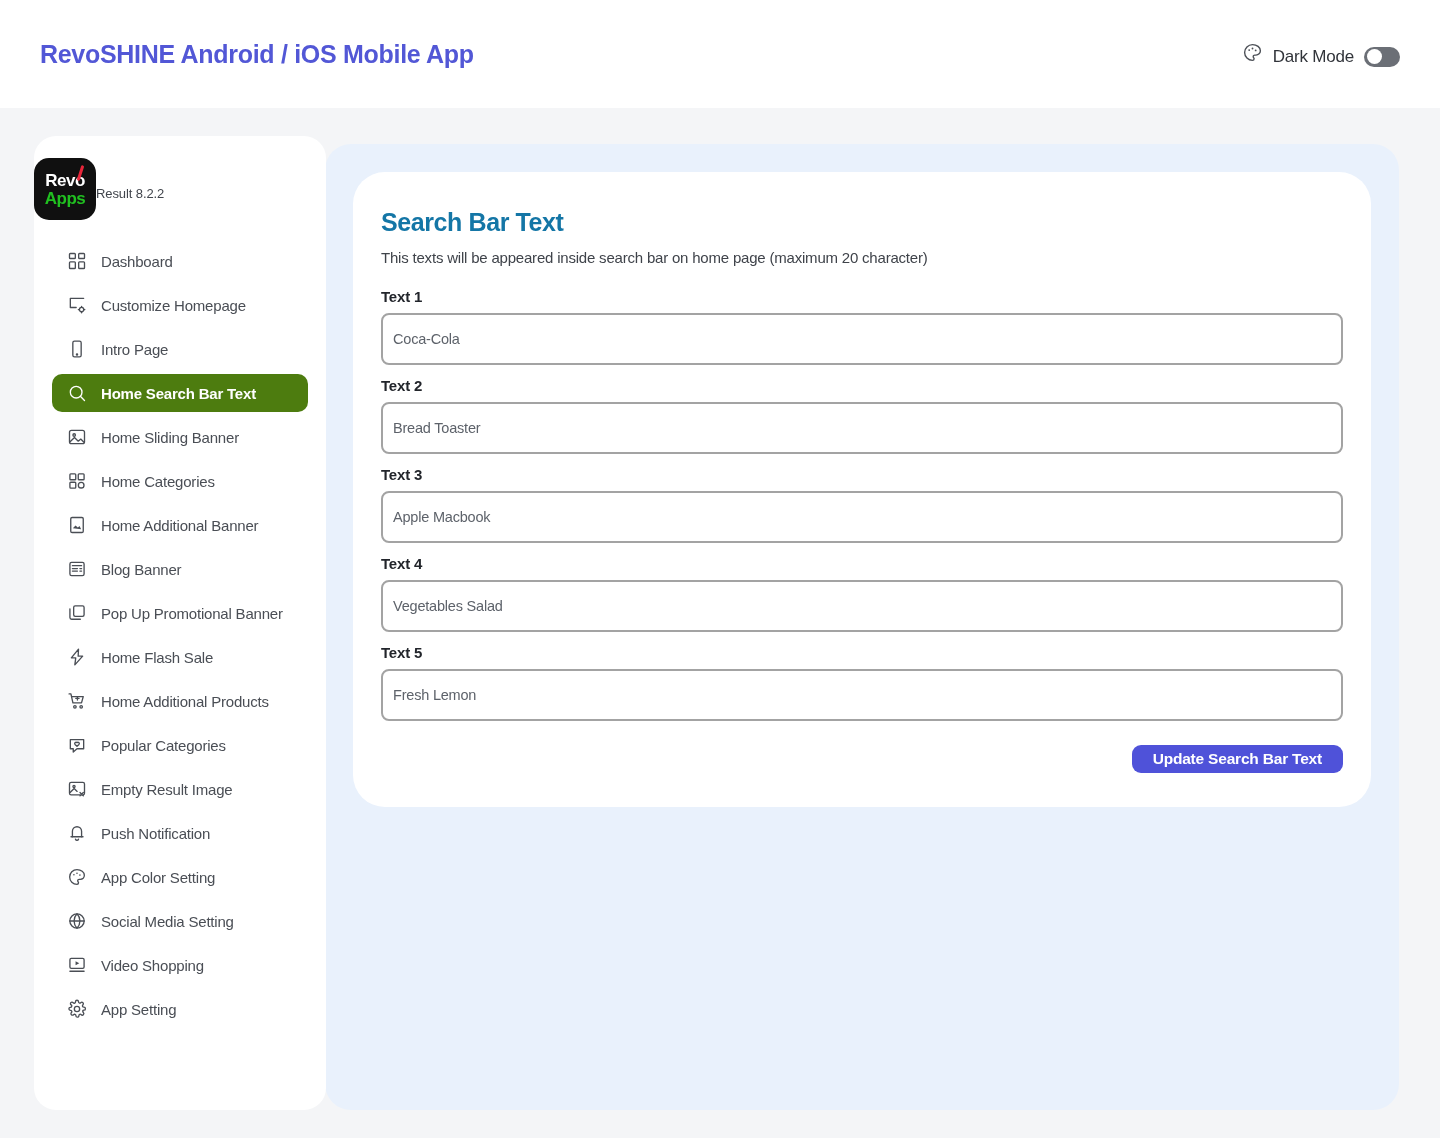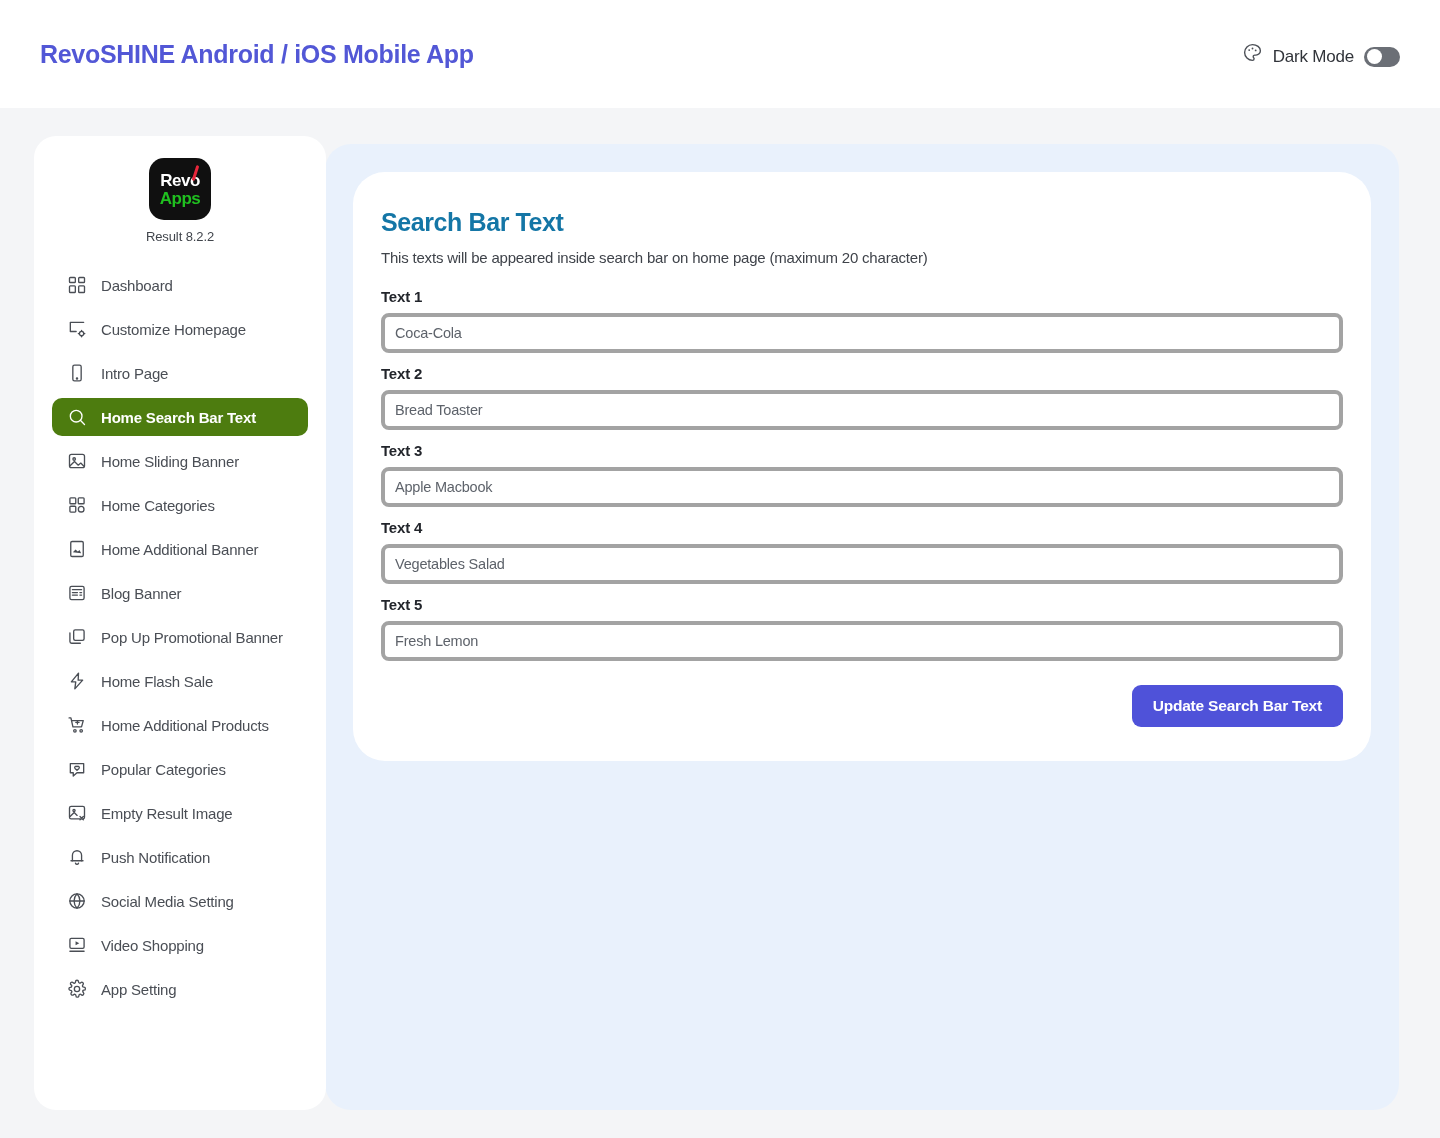--- a/index.html
+++ b/index.html
@@ -74,21 +74,21 @@
     min-height: 974px;
     background: #ffffff;
     border-radius: 22px;
     padding: 22px 0 24px 0;
     flex: none;
     position: relative;
     z-index: 3;
   }
   .logo-block {
     display: flex;
-    flex-direction: column;
+    flex-direction: row;
     align-items: center;
     padding-bottom: 22px;
   }
   .logo-mark {
     width: 62px;
     height: 62px;
     border-radius: 15px;
     background: #101010;
     position: relative;
     display: flex;
@@ -192,42 +192,42 @@
   .field { margin-bottom: 12px; }
   .field-label {
     font-size: 15px;
     font-weight: bold;
     color: #22252b;
     margin-bottom: 8px;
     letter-spacing: -0.2px;
   }
   .field-input {
     width: 100%;
-    height: 40px;
-    border: 4px solid #a3a3a3;
+    height: 52px;
+    border: 2px solid #a3a3a3;
     border-radius: 8px;
     padding: 0 10px;
     font-size: 14.5px;
     color: #5d626a;
     font-family: "Liberation Sans", sans-serif;
     background: #ffffff;
     letter-spacing: -0.2px;
     outline: none;
   }
   .actions {
     display: flex;
     justify-content: flex-end;
     margin-top: 24px;
   }
   .primary-btn {
     background: #4f52d9;
     color: #ffffff;
     border: none;
     border-radius: 9px;
-    height: 42px;
+    height: 28px;
     padding: 0 21px;
     font-size: 15.5px;
     font-weight: bold;
     letter-spacing: -0.2px;
     font-family: "Liberation Sans", sans-serif;
     cursor: pointer;
   }
 </style>
 </head>
 <body>
@@ -396,20 +396,31 @@
               <path d="M6.5 16.5V10a5.5 5.5 0 1 1 11 0v6.5"></path>
               <path d="M4.8 16.5h14.4"></path>
               <path d="M10.2 19.4a1.9 1.9 0 0 0 3.6 0"></path>
             </svg>
           </span>
           <span class="lbl">Push Notification</span>
         </div>
         <div class="nav-item">
           <span class="ico">
             <svg width="20" height="20" viewBox="0 0 24 24" fill="none" stroke="currentColor" stroke-width="1.6" stroke-linecap="round" stroke-linejoin="round">
+              <path d="M12 3.2a8.8 8.8 0 0 0 0 17.6c1 0 1.8-.8 1.8-1.8 0-.5-.2-.9-.5-1.2-.3-.3-.5-.7-.5-1.2 0-1 .8-1.8 1.8-1.8H16a4.8 4.8 0 0 0 4.8-4.8c0-3.8-3.9-6.8-8.8-6.8z"></path>
+              <circle cx="8.3" cy="9.3" r=".95" fill="currentColor" stroke="none"></circle>
+              <circle cx="12" cy="7.5" r=".95" fill="currentColor" stroke="none"></circle>
+              <circle cx="15.5" cy="9.7" r=".95" fill="currentColor" stroke="none"></circle>
+            </svg>
+          </span>
+          <span class="lbl">App Color Setting</span>
+        </div>
+        <div class="nav-item">
+          <span class="ico">
+            <svg width="20" height="20" viewBox="0 0 24 24" fill="none" stroke="currentColor" stroke-width="1.6" stroke-linecap="round" stroke-linejoin="round">
               <circle cx="12" cy="12" r="8.6"></circle>
               <path d="M3.4 12h17.2"></path>
               <path d="M12 3.4c2.3 2.4 3.5 5.4 3.5 8.6s-1.2 6.2-3.5 8.6c-2.3-2.4-3.5-5.4-3.5-8.6S9.7 5.8 12 3.4z"></path>
             </svg>
           </span>
           <span class="lbl">Social Media Setting</span>
         </div>
         <div class="nav-item">
           <span class="ico">
             <svg width="20" height="20" viewBox="0 0 24 24" fill="none" stroke="currentColor" stroke-width="1.6" stroke-linecap="round" stroke-linejoin="round">

